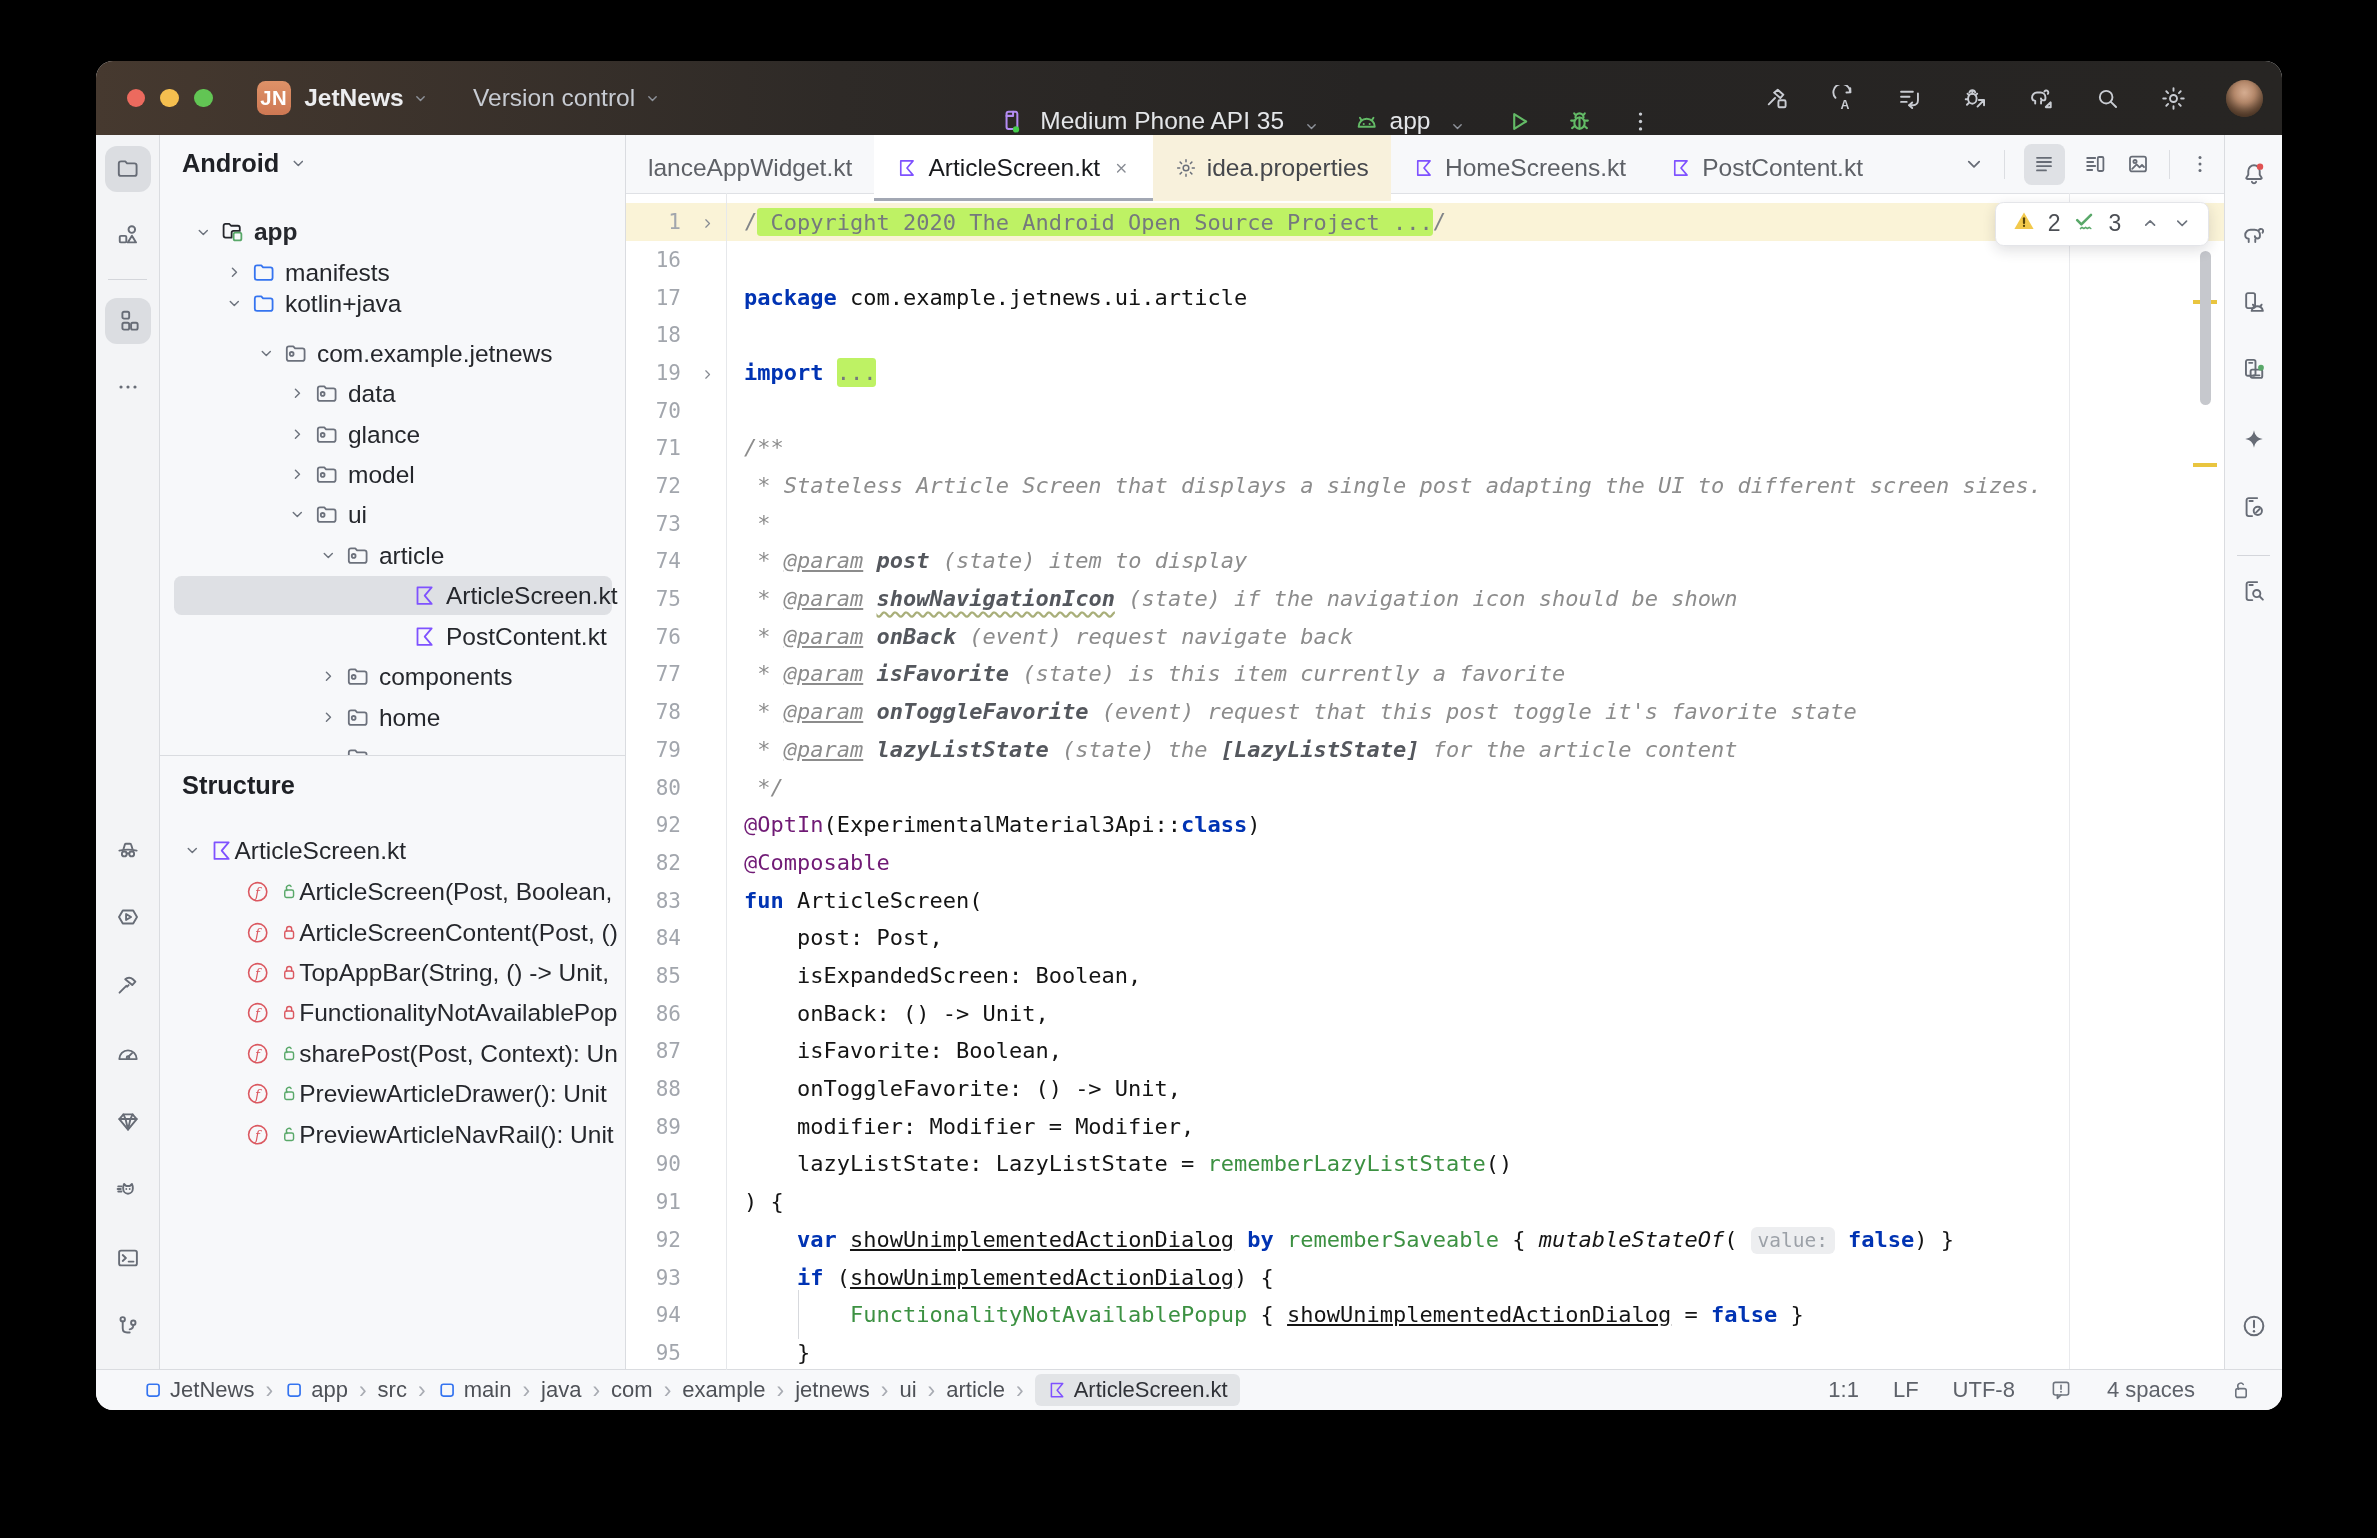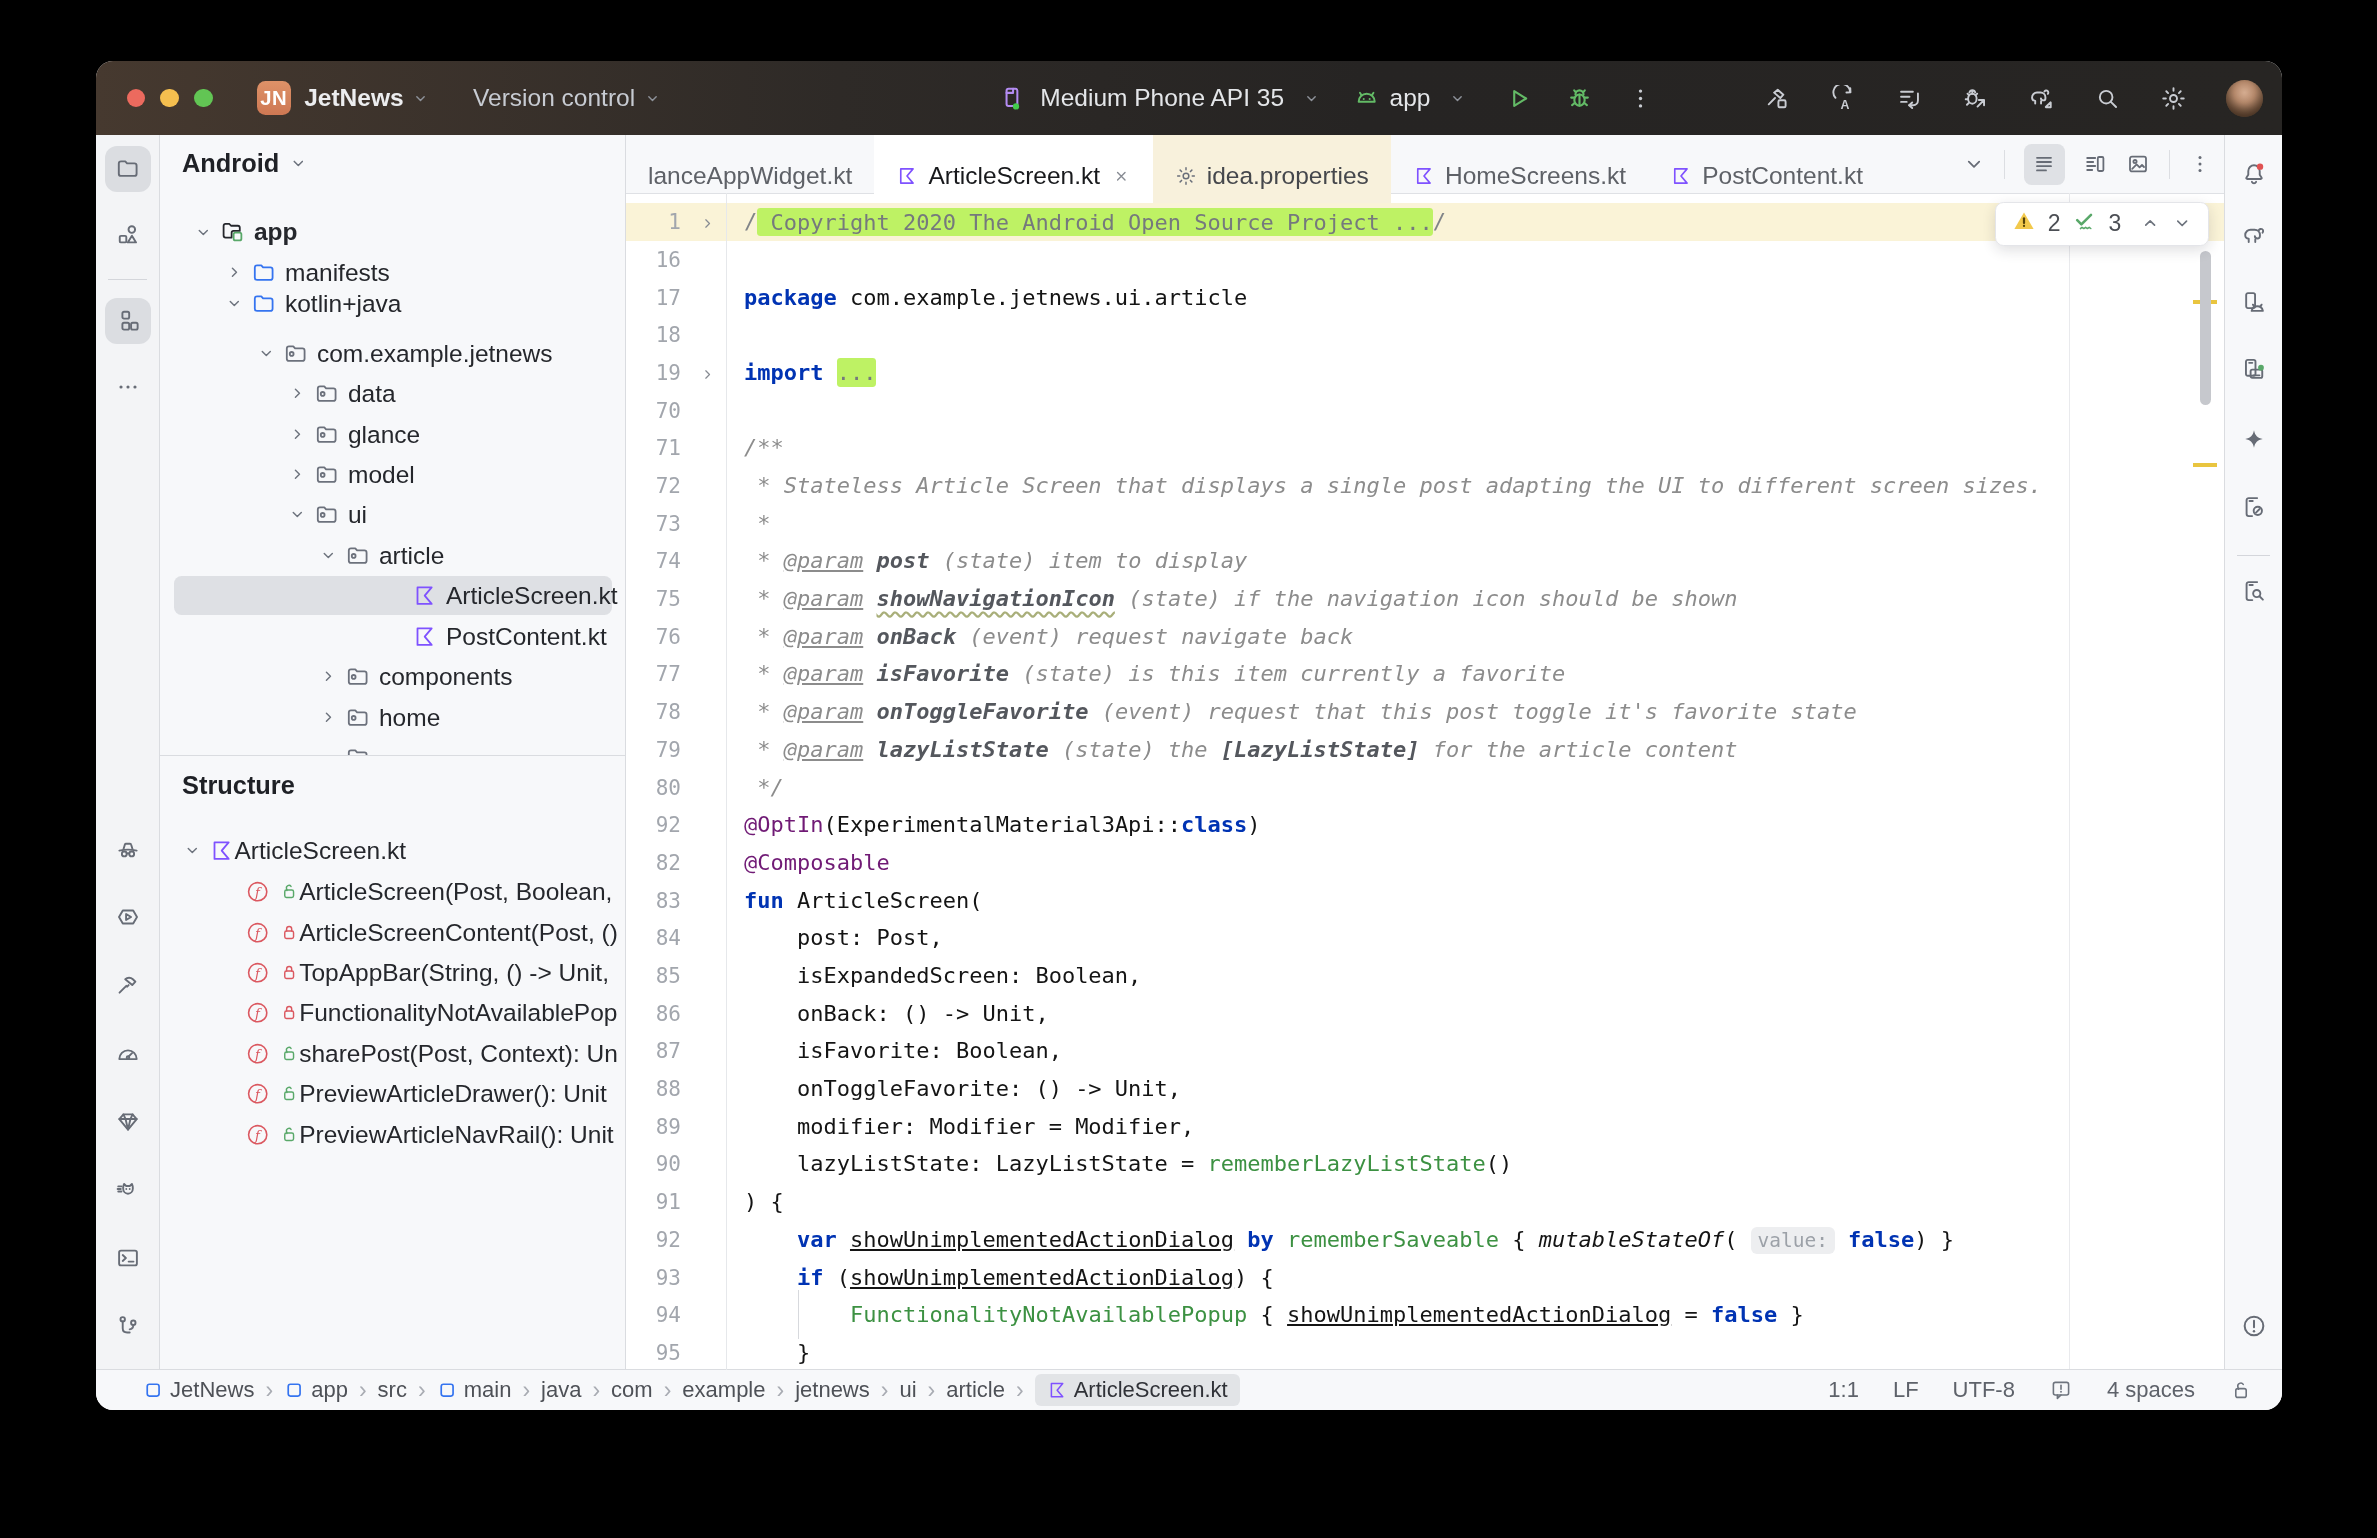--- a/index.html
+++ b/index.html
@@ -11,21 +11,21 @@
     background:linear-gradient(90deg,#46392f 0%,#2e2a27 34%,#262423 58%,#272523 100%);
     display:flex;align-items:center;}
   .traffic{display:flex;gap:15.2px;margin-left:30.5px;}
   .tl{width:18.6px;height:18.6px;border-radius:50%;}
   .jn-badge{margin-left:44px;width:34px;height:34px;border-radius:8.5px;
     background:linear-gradient(180deg,#DE9268,#CE7853);color:#fff;font-weight:bold;font-size:20.3px;
     display:flex;align-items:center;justify-content:center;letter-spacing:0.4px;}
   .tb-project{margin-left:13.5px;color:#ECEDEF;font-size:24.5px;font-weight:600;}
   .tb-vcs{margin-left:44px;color:#C7CBD2;font-size:24.5px;}
   .tb-chev{color:#8E929A;margin-left:8.5px;display:flex;}
-  .tb-center{position:absolute;left:902px;top:0;height:74px;display:flex;align-items:center;gap:10.2px;}
+  .tb-center{position:absolute;left:902px;top:0;height:74px;display:flex;align-items:flex-end;gap:10.2px;}
   .tb-dev{color:#E4E6E9;font-size:24.5px;margin-left:5.1px;}
   .tb-mod{color:#E4E6E9;font-size:24.5px;}
   .tb-right{position:absolute;right:18.6px;top:0;height:74px;display:flex;align-items:center;gap:39px;}
   .tb-ic{color:#C9CCD2;display:flex;}
   .avatar{width:37px;height:37px;border-radius:50%;
     background:radial-gradient(circle at 50% 34%,#D4AC90 0%,#B98C6E 34%,#7A5B44 72%,#4E3A2B 100%);
     box-shadow:inset 0 -6.8px 10.2px rgba(40,25,15,.55);}
   .grn{color:#63BA66;}
   
   .main{position:absolute;top:74px;bottom:40px;left:0;right:0;display:flex;}
@@ -41,21 +41,21 @@
   .trow{position:absolute;left:0;right:0;height:41px;display:flex;align-items:center;color:#25272C;font-size:24.5px;}
   .trow .lbl{margin-left:8.5px;white-space:nowrap;}
   .tsel{position:absolute;left:13.5px;right:13.5px;height:39px;border-radius:7.6px;background:#DEE0E4;}
   .tchev{color:#6E747E;display:flex;width:20.3px;justify-content:center;}
   .pdivider{position:absolute;left:0;right:0;top:620px;height:0.8px;background:#DADCE0;}
   .struct-head{position:absolute;top:636px;left:22px;font-size:25.4px;font-weight:bold;color:#1F2126;}
   .srow{position:absolute;left:0;right:0;height:41px;display:flex;align-items:center;color:#25272C;font-size:24.5px;white-space:nowrap;}
   
   .editor{flex:1;background:#fff;position:relative;overflow:hidden;}
   .tabbar{position:absolute;top:0;left:0;right:0;height:58px;background:#F7F8FA;border-bottom:0.8px solid #DFE1E5;display:flex;}
-  .tab{height:58px;display:flex;align-items:center;gap:10.2px;padding:12px 22px;font-size:24.5px;color:#5E6167;position:relative;white-space:nowrap;}
+  .tab{height:58px;display:flex;align-items:center;gap:10.2px;padding:4px 22px;font-size:24.5px;color:#5E6167;position:relative;white-space:nowrap;}
   .tab.active{background:#fff;color:#18191C;}
   .tab.active::after{content:"";position:absolute;left:0;right:0;bottom:0;height:3.4px;background:#A2A7B3;}
   .tab.cream{background:#F8F1DC;color:#45474C;}
   .tab .closex{color:#878B93;display:flex;margin-left:1.7px;}
   .tab-controls{position:absolute;right:12px;top:0;height:58px;display:flex;align-items:center;gap:18.6px;color:#676C76;}
   .tc-sel{background:#DFE1E5;border-radius:7.6px;width:41px;height:41px;display:flex;align-items:center;justify-content:center;}
   .tc-sep{width:0.8px;height:29px;background:#DCDEE2;}
   .codearea{position:absolute;top:58px;left:0;right:0;bottom:0;overflow:hidden;
     font-family:"DejaVu Sans Mono",monospace;font-size:22px;}
   .cl{position:absolute;left:0;right:0;height:38px;}

